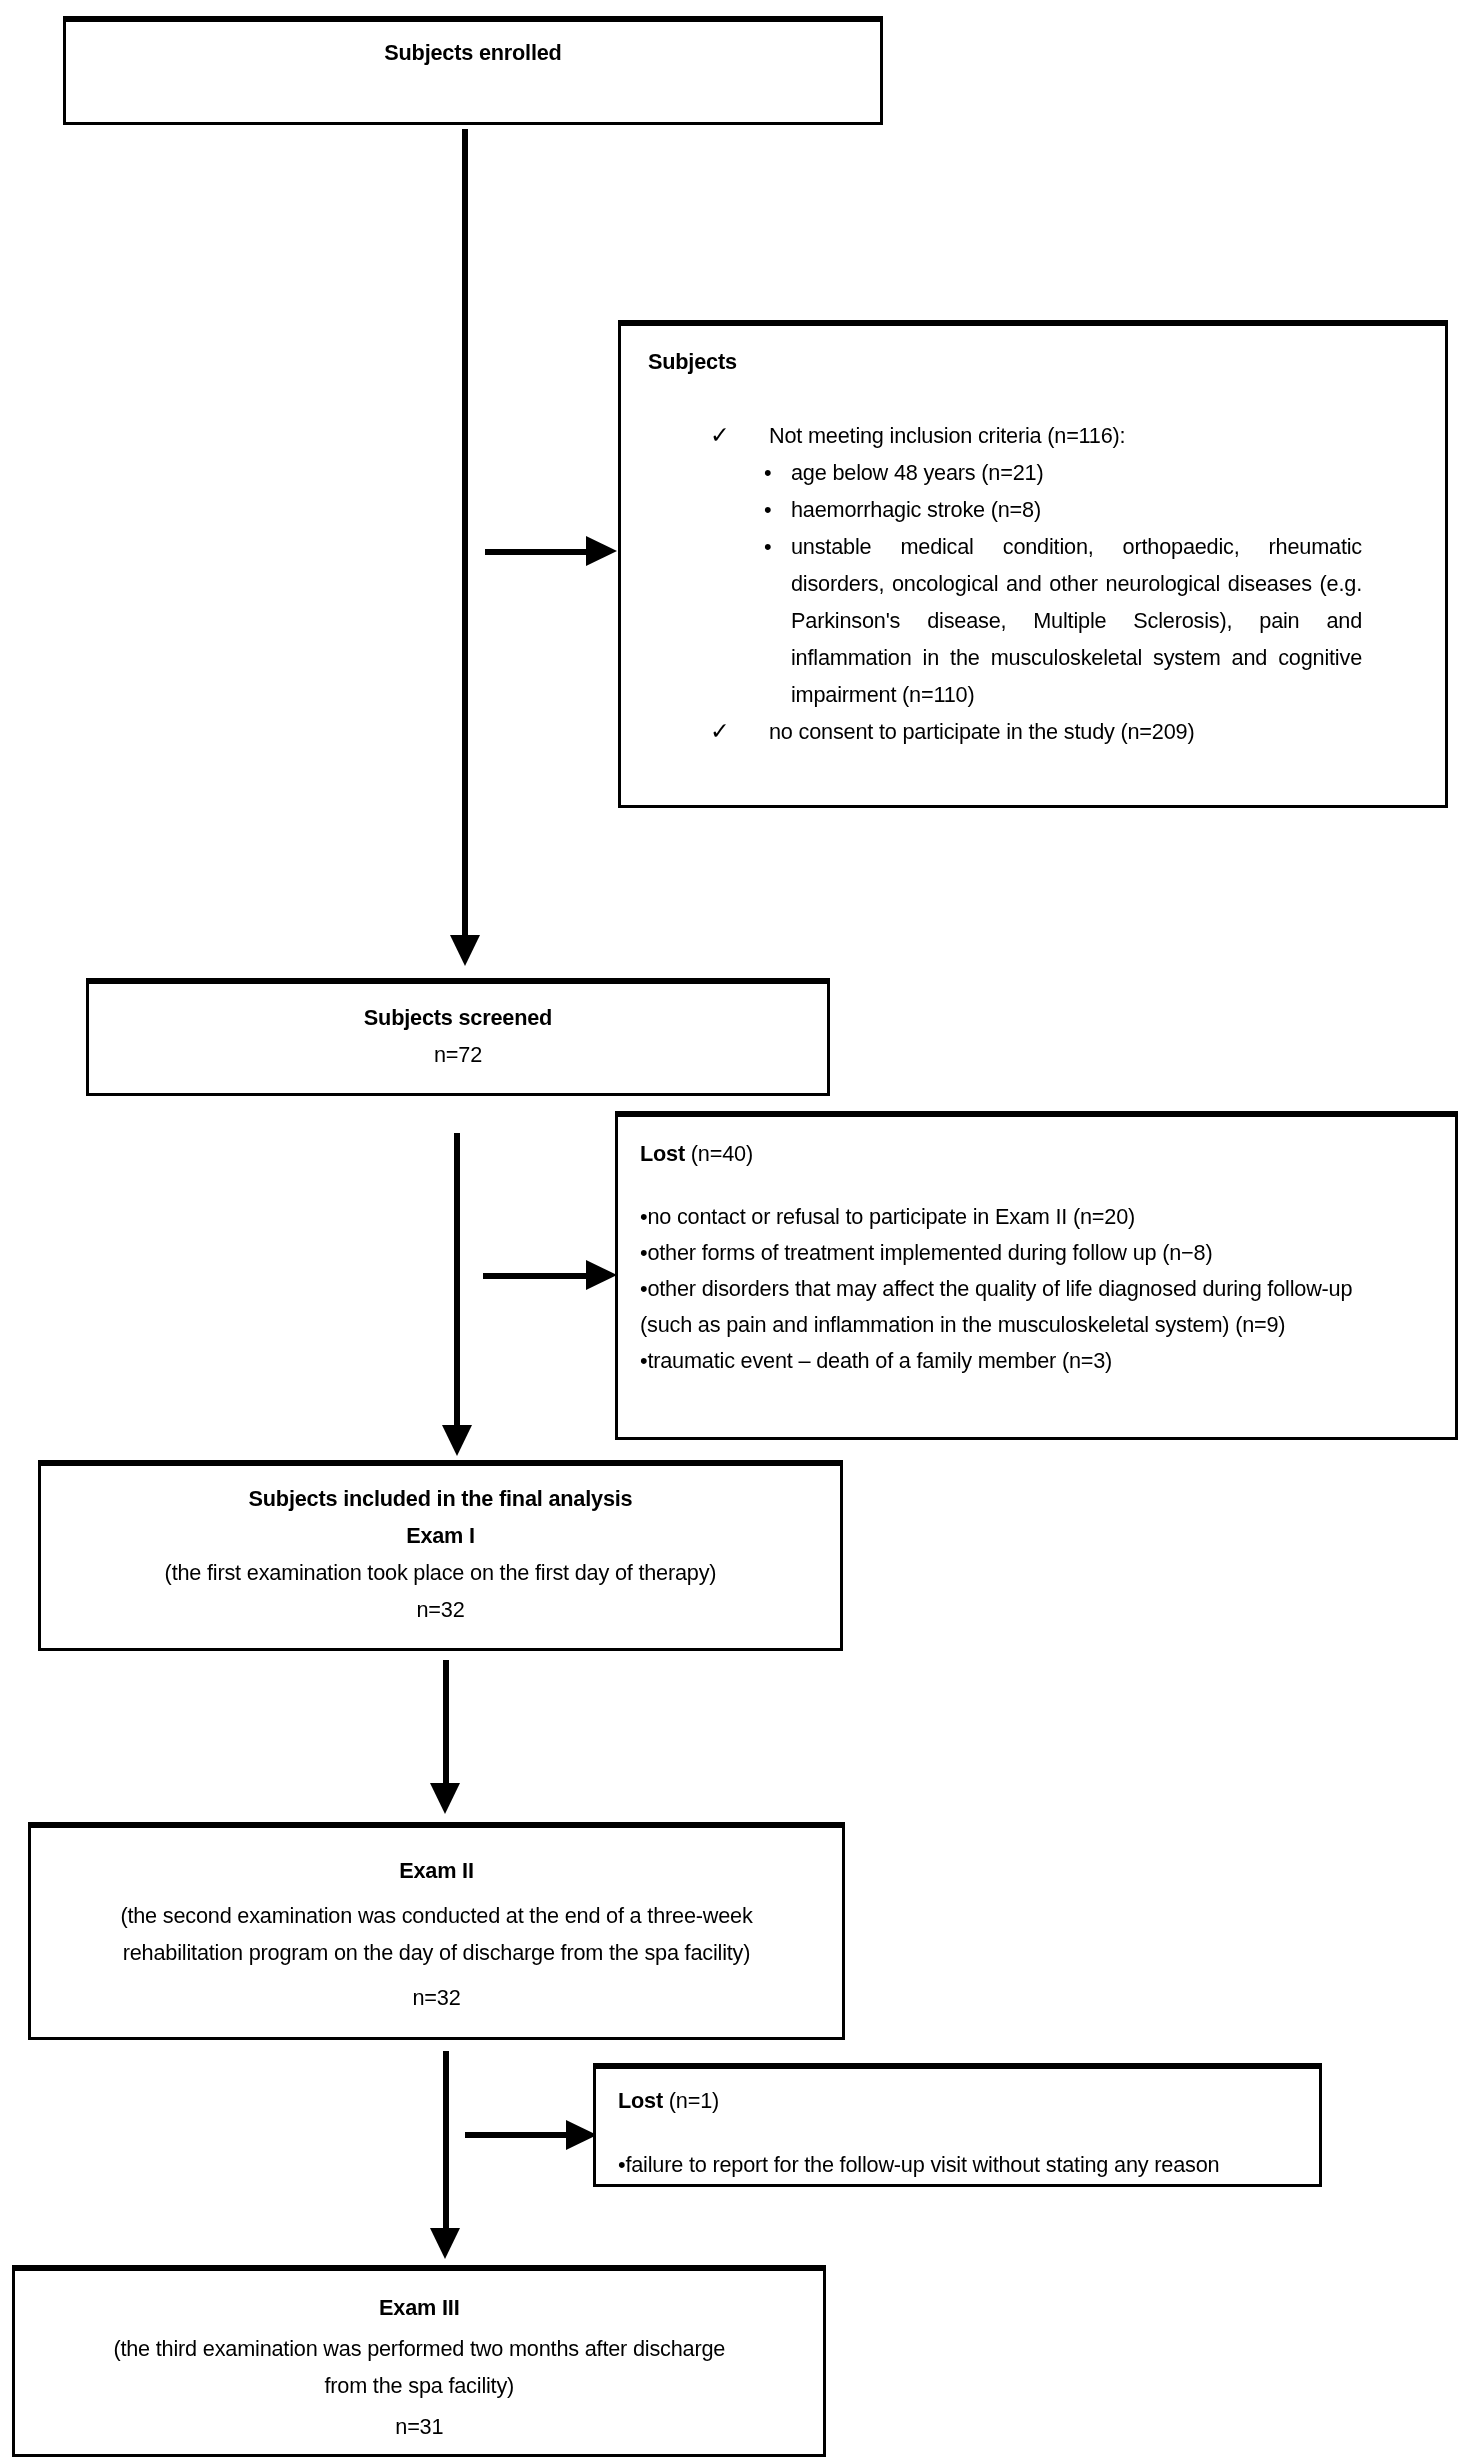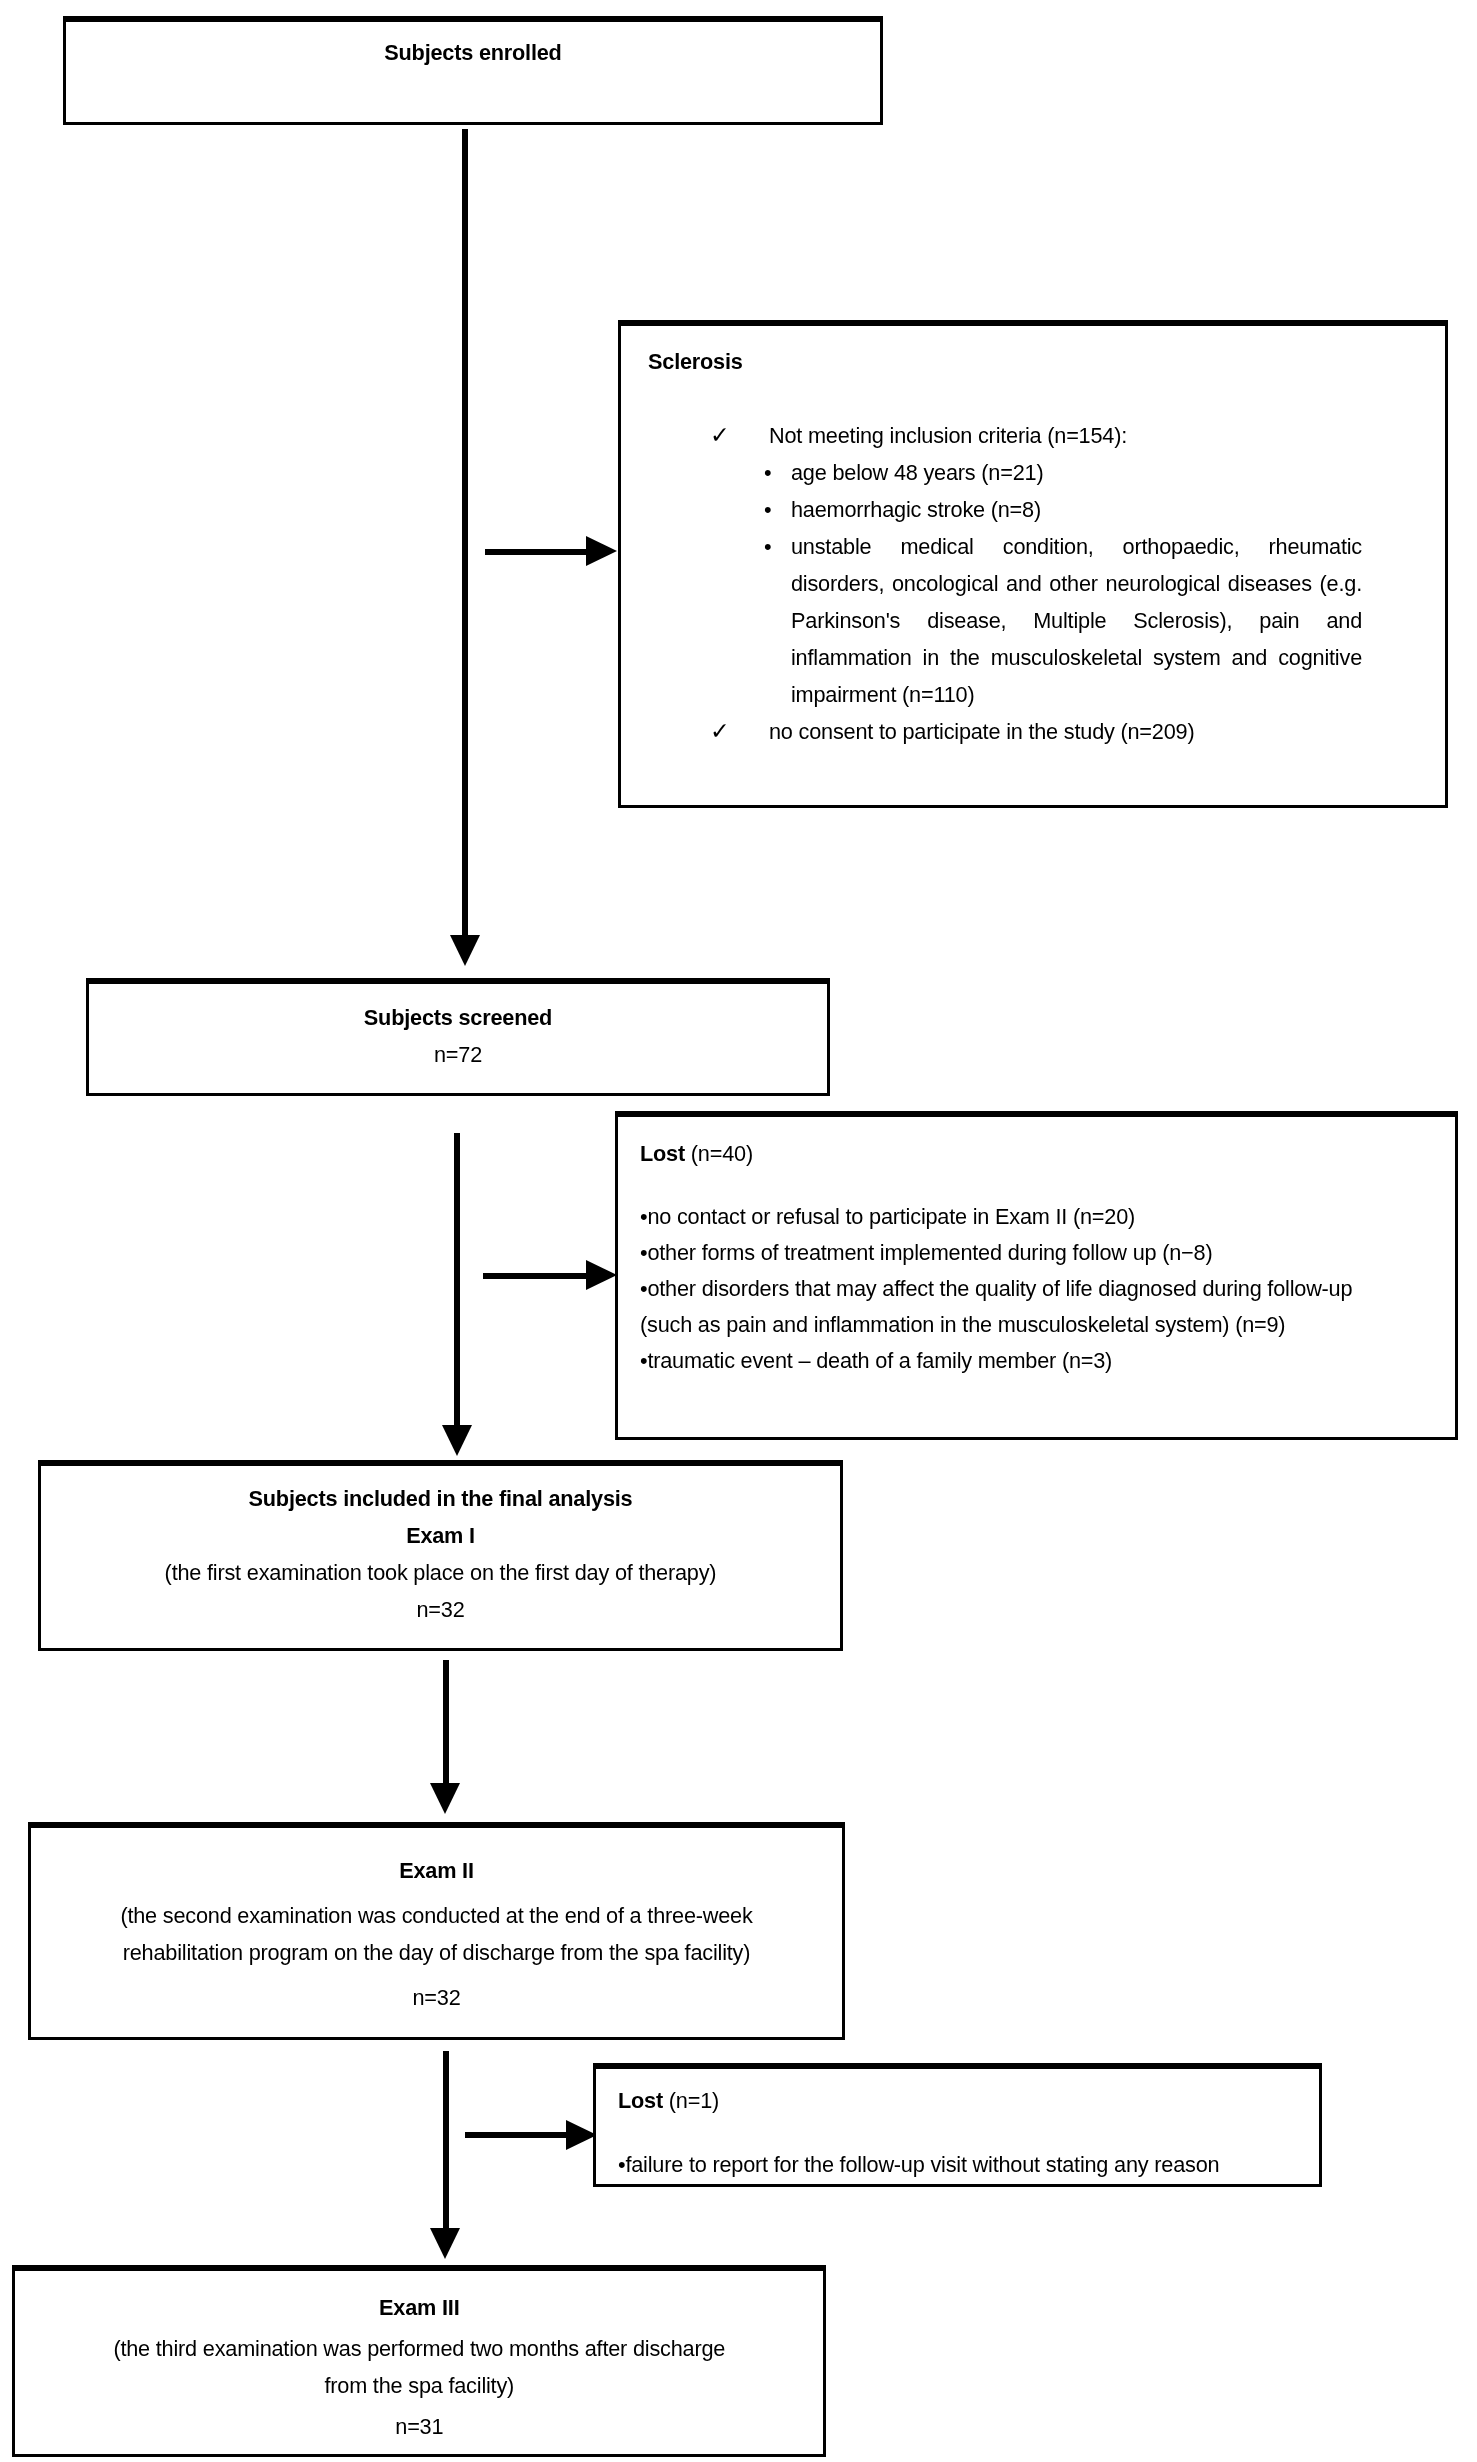--- a/index.html
+++ b/index.html
@@ -92,24 +92,24 @@
     <div class="bold">Subjects enrolled</div>
   </div>
 
   <div class="vline" id="arrA-line"></div>
   <div class="head-down" id="arrA-head"></div>
 
   <div class="hline" id="brA-line"></div>
   <div class="head-right" id="brA-head"></div>
 
   <div class="box" id="b-excluded">
-    <div class="heading">Sclerosis</div>
+    <div class="heading">Subjects</div>
     <div class="chk-row">
       <span class="chk-mark">✓</span>
-      <span>Not meeting inclusion criteria (n=154):</span>
+      <span>Not meeting inclusion criteria (n=116):</span>
     </div>
     <div class="bul-row">
       <span class="bul-mark">•</span>
       <span class="bul-text">age below 48 years (n=21)</span>
     </div>
     <div class="bul-row">
       <span class="bul-mark">•</span>
       <span class="bul-text">haemorrhagic stroke (n=8)</span>
     </div>
     <div class="bul-row">

